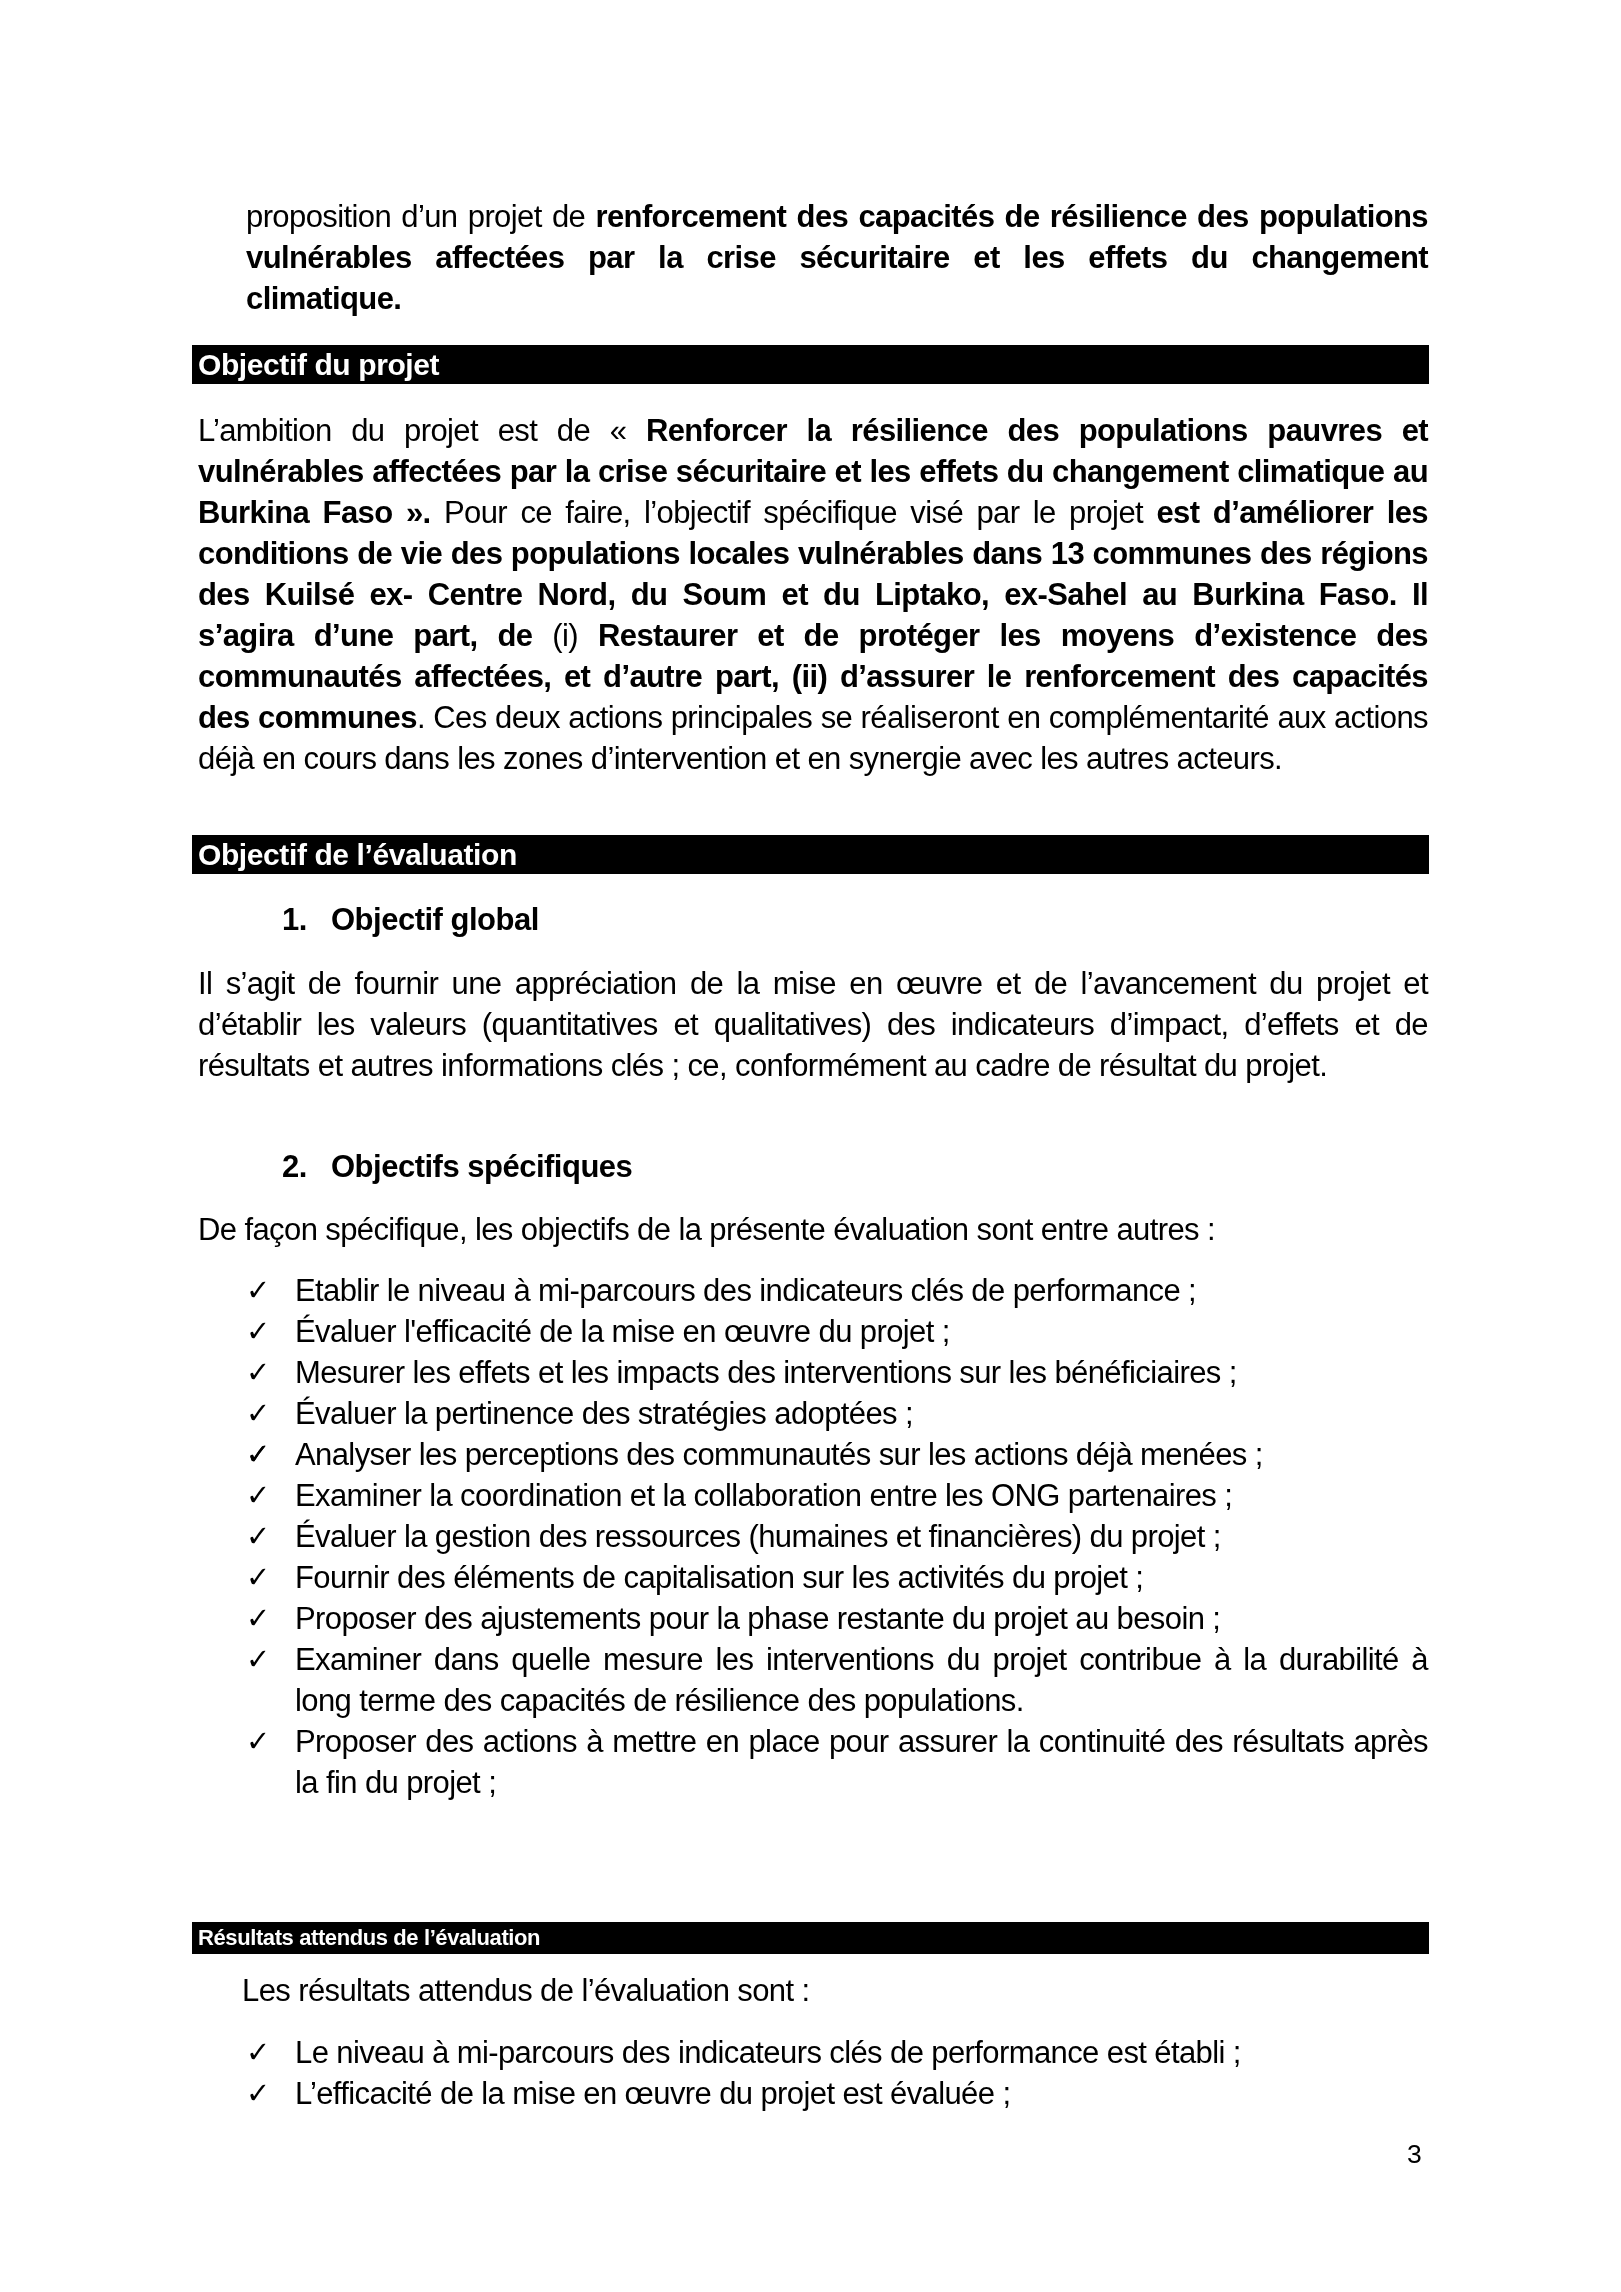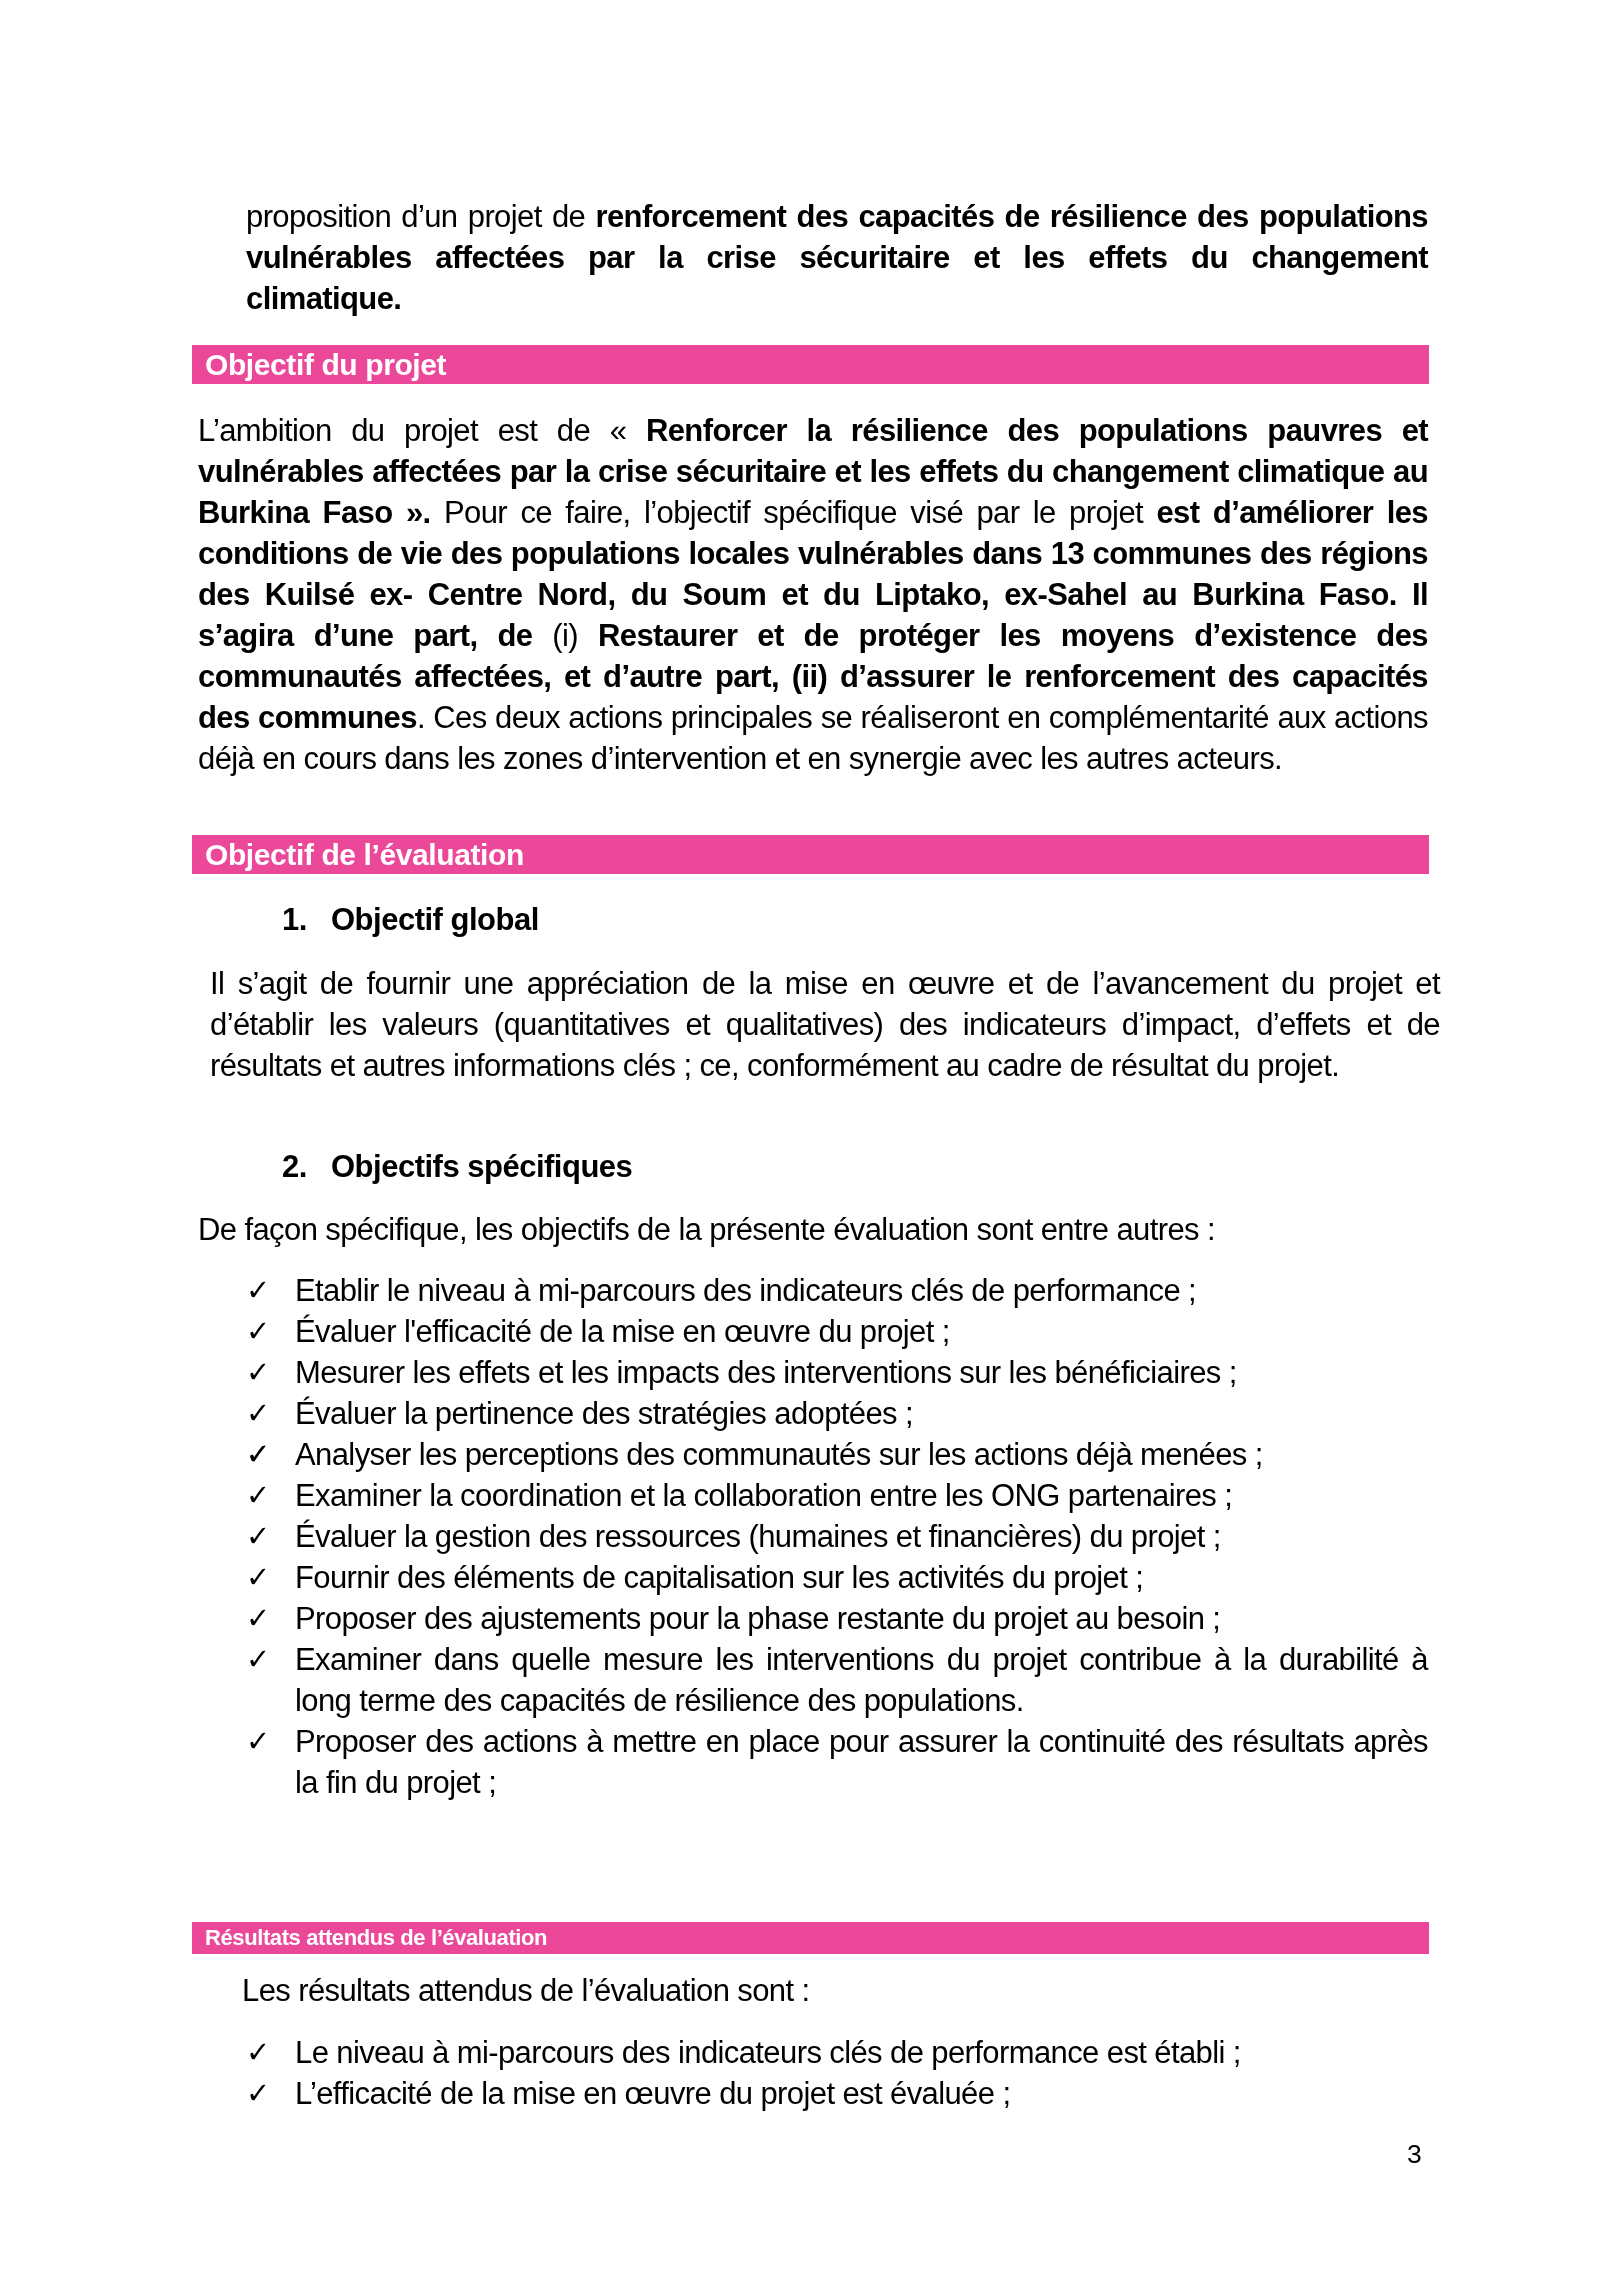--- a/index.html
+++ b/index.html
@@ -33,25 +33,25 @@
     }
     .text-block b { font-weight: bold; }
     .indent-block {
       left: 246px;
       width: 1182px;
     }
     .section-bar {
       position: absolute;
       left: 192px;
       width: 1237px;
-      background: #ec4899;
+      background: #000000;
       color: #ffffff;
       font-weight: bold;
       box-sizing: border-box;
-      padding-left: 13px;
+      padding-left: 6px;
       letter-spacing: -0.4px;
       white-space: nowrap;
     }
     .bar-large {
       height: 39px;
       font-size: 30px;
       line-height: 39px;
     }
     .bar-small {
       height: 32px;
@@ -123,21 +123,21 @@
   </div>
 
   <div class="section-bar bar-large" style="top:835px;">
     <span>Objectif de l’évaluation</span>
   </div>
 
   <div class="numbered-heading" style="top:900px;margin-left:36px;">
     <span class="num">1.</span><span>Objectif global</span>
   </div>
 
-  <div class="text-block" style="top:963px;margin-left:12px;">
+  <div class="text-block" style="top:963px;">
     <span>Il s’agit de fournir une appréciation de la mise en œuvre et de l’avancement du projet et d’établir les valeurs (quantitatives et qualitatives) des indicateurs d’impact, d’effets et de résultats et autres informations clés ; ce, conformément au cadre de résultat du projet.</span>
   </div>
 
   <div class="numbered-heading" style="top:1147px;margin-left:36px;">
     <span class="num">2.</span><span>Objectifs spécifiques</span>
   </div>
 
   <div class="text-block" style="top:1209px;">
     <span>De façon spécifique, les objectifs de la présente évaluation sont entre autres :</span>
   </div>

